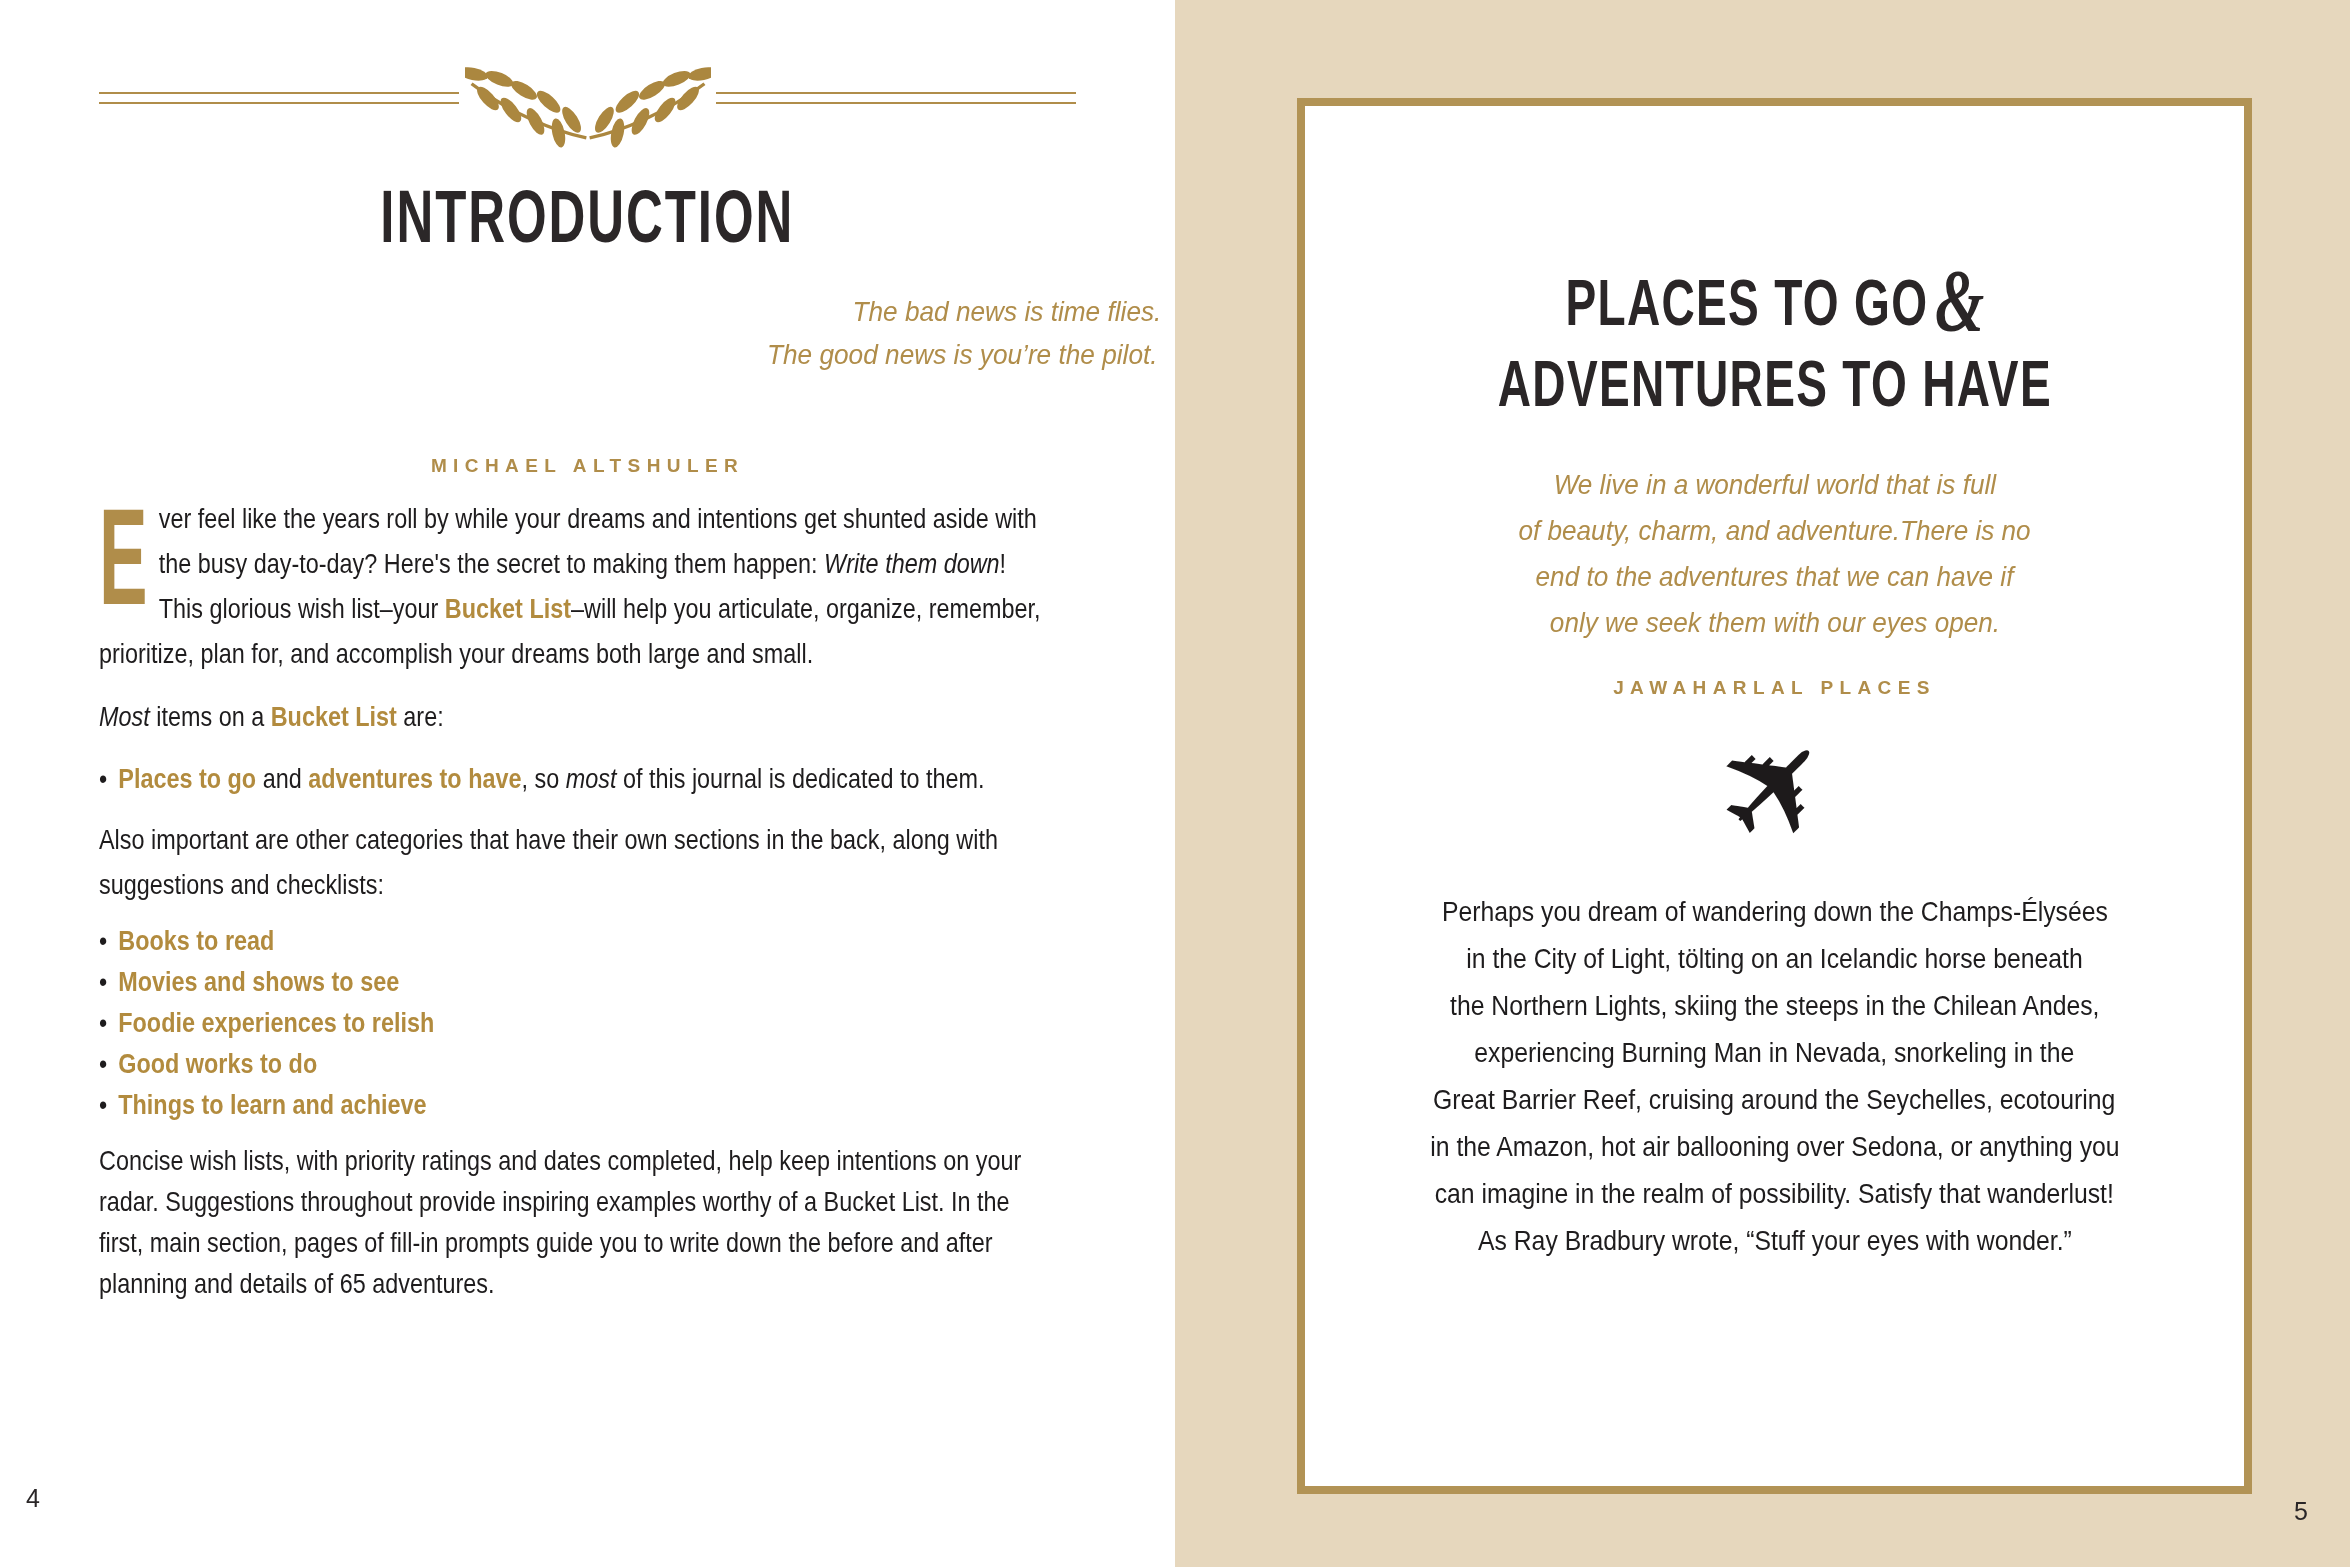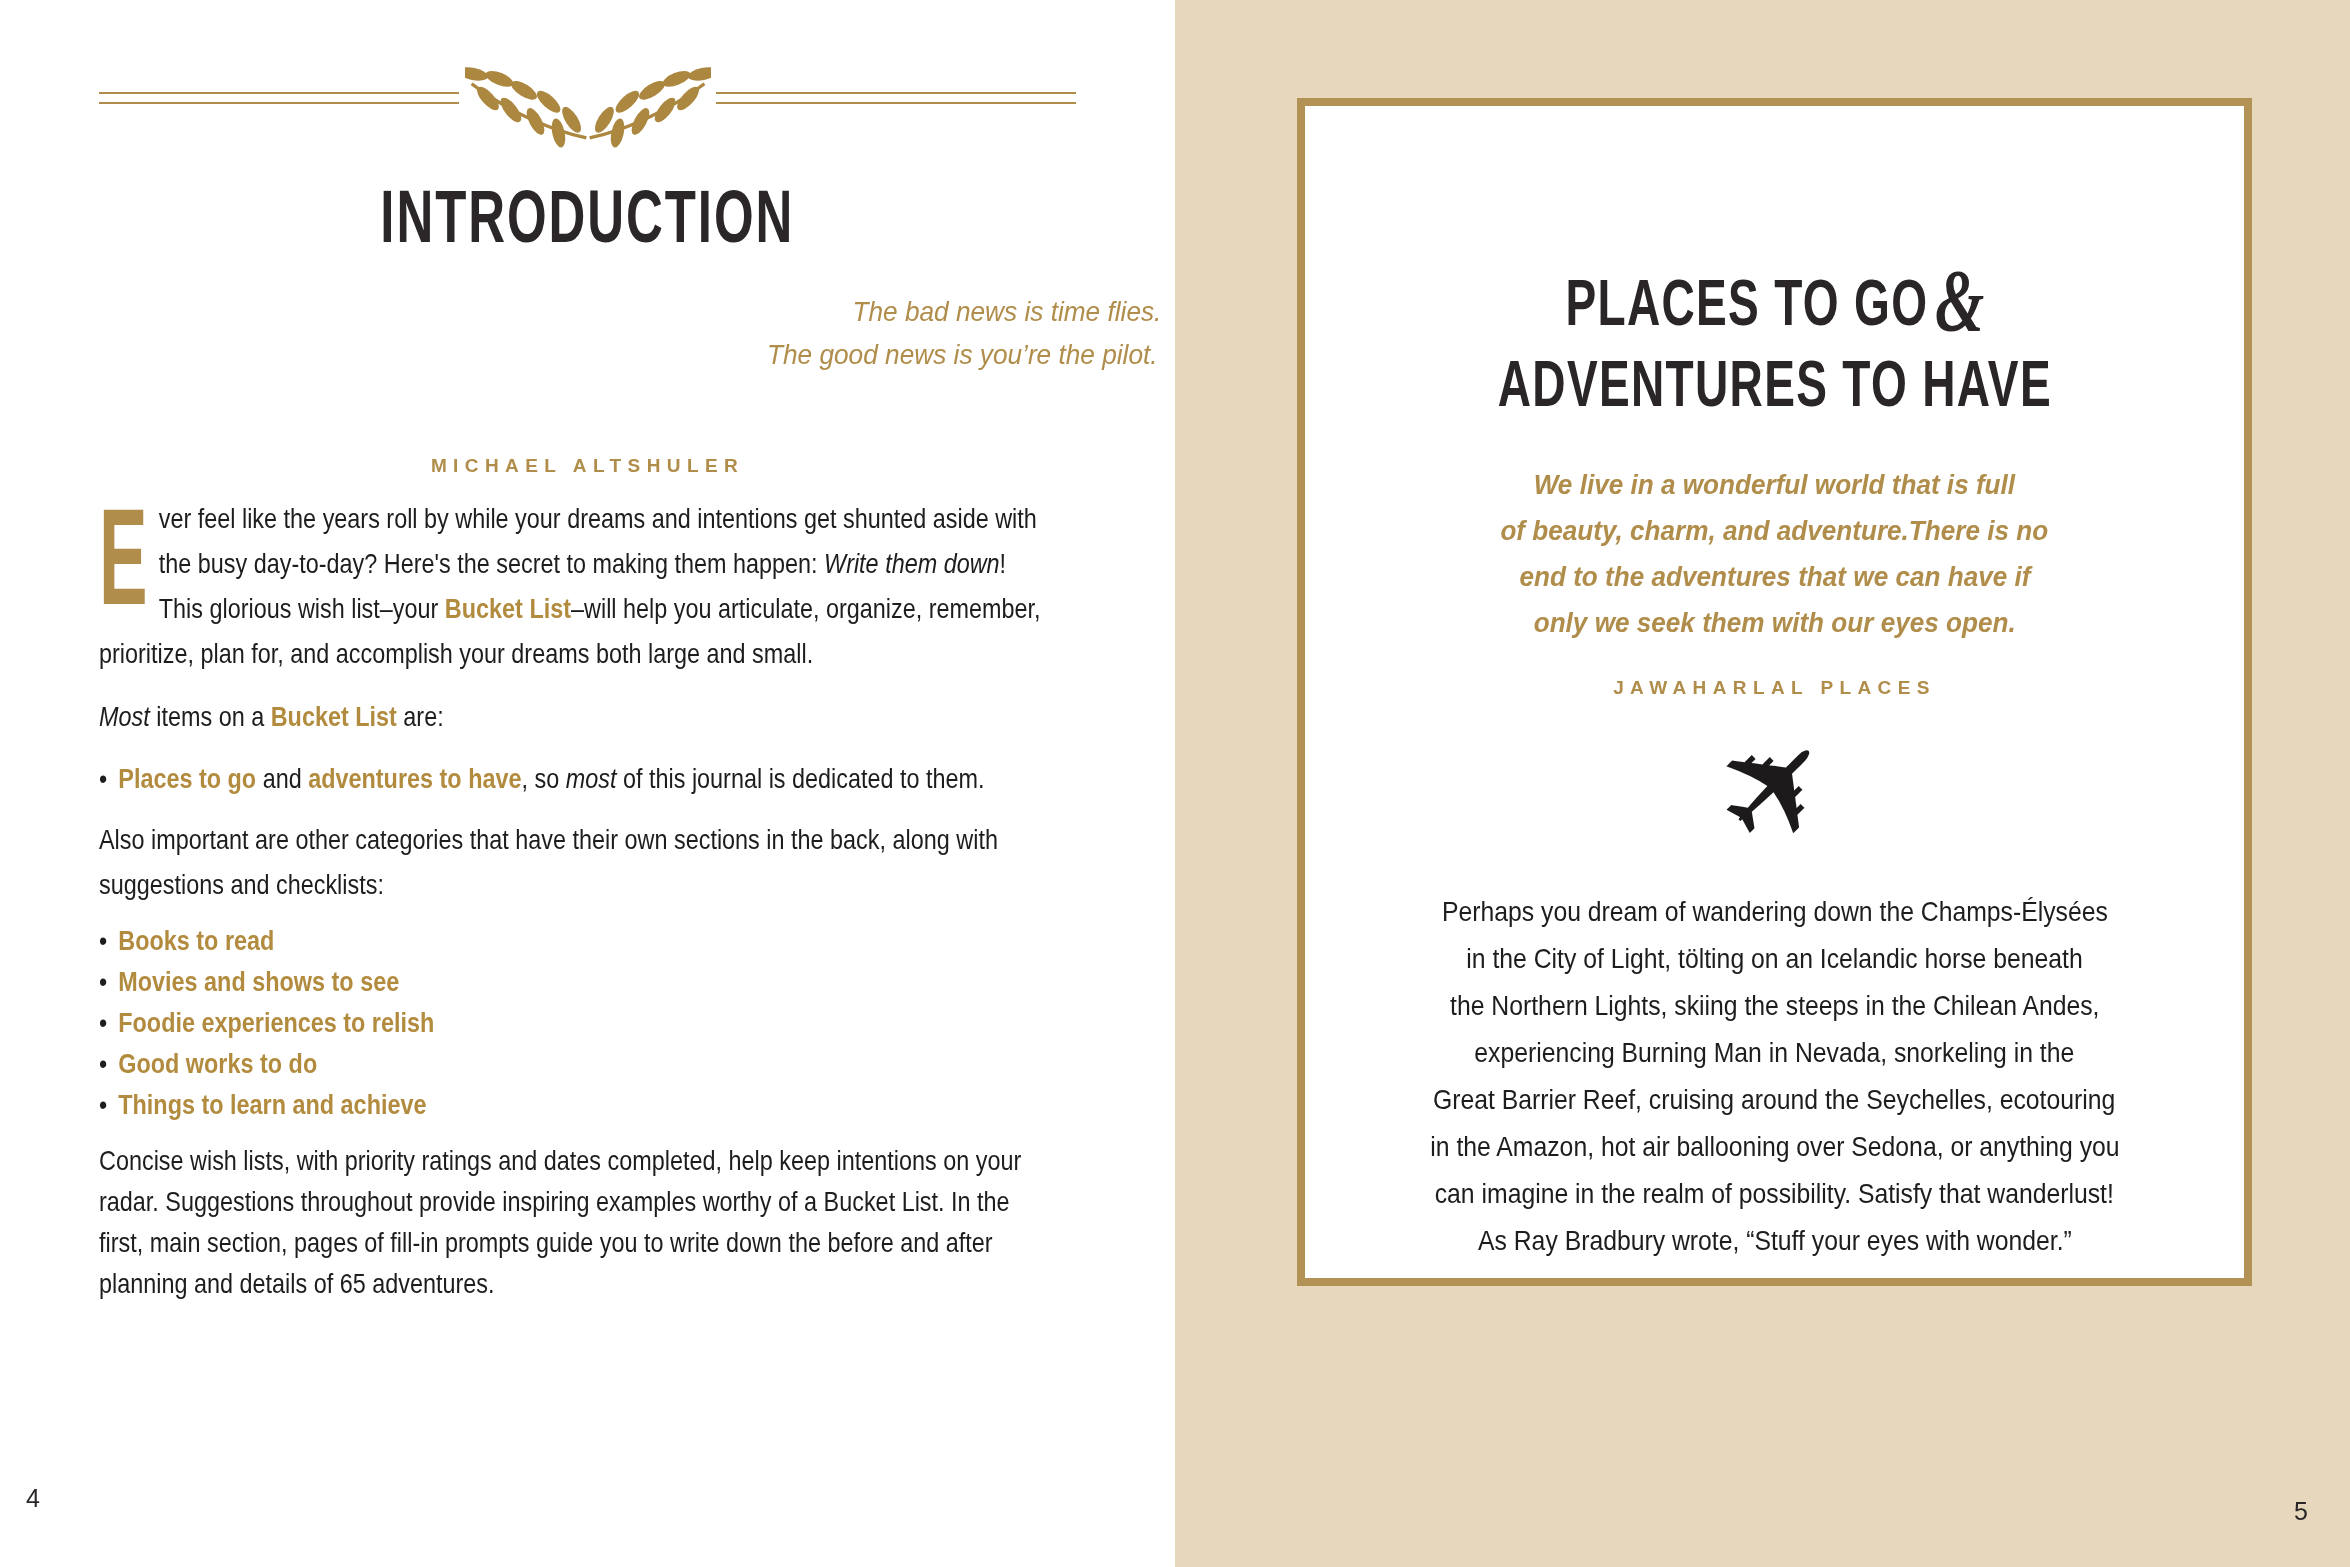--- a/index.html
+++ b/index.html
@@ -26,25 +26,25 @@
   .p3{margin-top:16.5px;}
   .gold-list{margin-top:13px;}
   .gold-list .li{line-height:41px;}
   .li .marker,.bullet-line .marker{color:#1e1c1d;margin-right:13px;}
   .p4{margin-top:14.7px;line-height:41px;}
   .l-script{position:absolute;left:0;top:1297px;width:1148px;text-align:center;font-family:"Liberation Serif",serif;font-style:italic;font-weight:600;font-size:59px;letter-spacing:1.8px;color:#ad8440;}
   .pagenum{position:absolute;font-size:25px;color:#2a2627;}
   #pn-left{left:26px;top:1484px;}
   
   #right-page{position:absolute;left:1175px;top:0;width:1175px;height:1568px;background:var(--tan,#e6d7bd);}
-  .frame{position:absolute;left:122px;top:98px;width:955px;height:1188px;box-sizing:border-box;background:#ffffff;border:8.3px solid var(--frame-gold,#b29355);}
+  .frame{position:absolute;left:122px;top:98px;width:955px;height:1396px;box-sizing:border-box;background:#ffffff;border:8.3px solid var(--frame-gold,#b29355);}
   .r-title{position:absolute;left:0;top:154px;width:100%;text-align:center;color:#2a2627;}
   .r-title .cond{display:inline-block;transform:scaleX(0.72);font-weight:700;font-size:64px;line-height:81px;letter-spacing:1.8px;white-space:nowrap;}
   .r-title .amp{font-family:"Liberation Serif",serif;font-style:italic;font-weight:700;font-size:88px;letter-spacing:0;vertical-align:-5.5px;margin-left:9.2px;}
-  .r-quote{position:absolute;left:0;top:356px;width:100%;text-align:center;font-style:italic;color:var(--gold,#b5904f);font-size:27.5px;line-height:46px;font-weight:bold;}
+  .r-quote{position:absolute;left:0;top:356px;width:100%;text-align:center;font-style:italic;color:var(--gold,#b5904f);font-size:27.5px;line-height:46px;}
   .r-quote .qline span{display:inline-block;transform:scaleX(0.95);}
   .r-attrib{position:absolute;left:0;top:571px;width:100%;text-align:center;font-weight:700;font-size:19px;letter-spacing:6.4px;color:var(--gold,#a98b44);}
   .plane-wrap{position:absolute;left:0;top:595px;width:100%;height:174px;text-align:center;}
   .plane{display:inline-block;font-size:138px;line-height:174px;color:#1d1a1b;transform:rotate(-45deg);}
   .r-body{position:absolute;left:0;top:782px;width:100%;text-align:center;font-size:27.5px;line-height:47px;color:#1e1c1d;}
   .r-body .bline span{display:inline-block;transform:scaleX(0.9);white-space:nowrap;}
   #pn-right{left:1119px;top:1497px;}
 </style>
 </head>
 <body>

